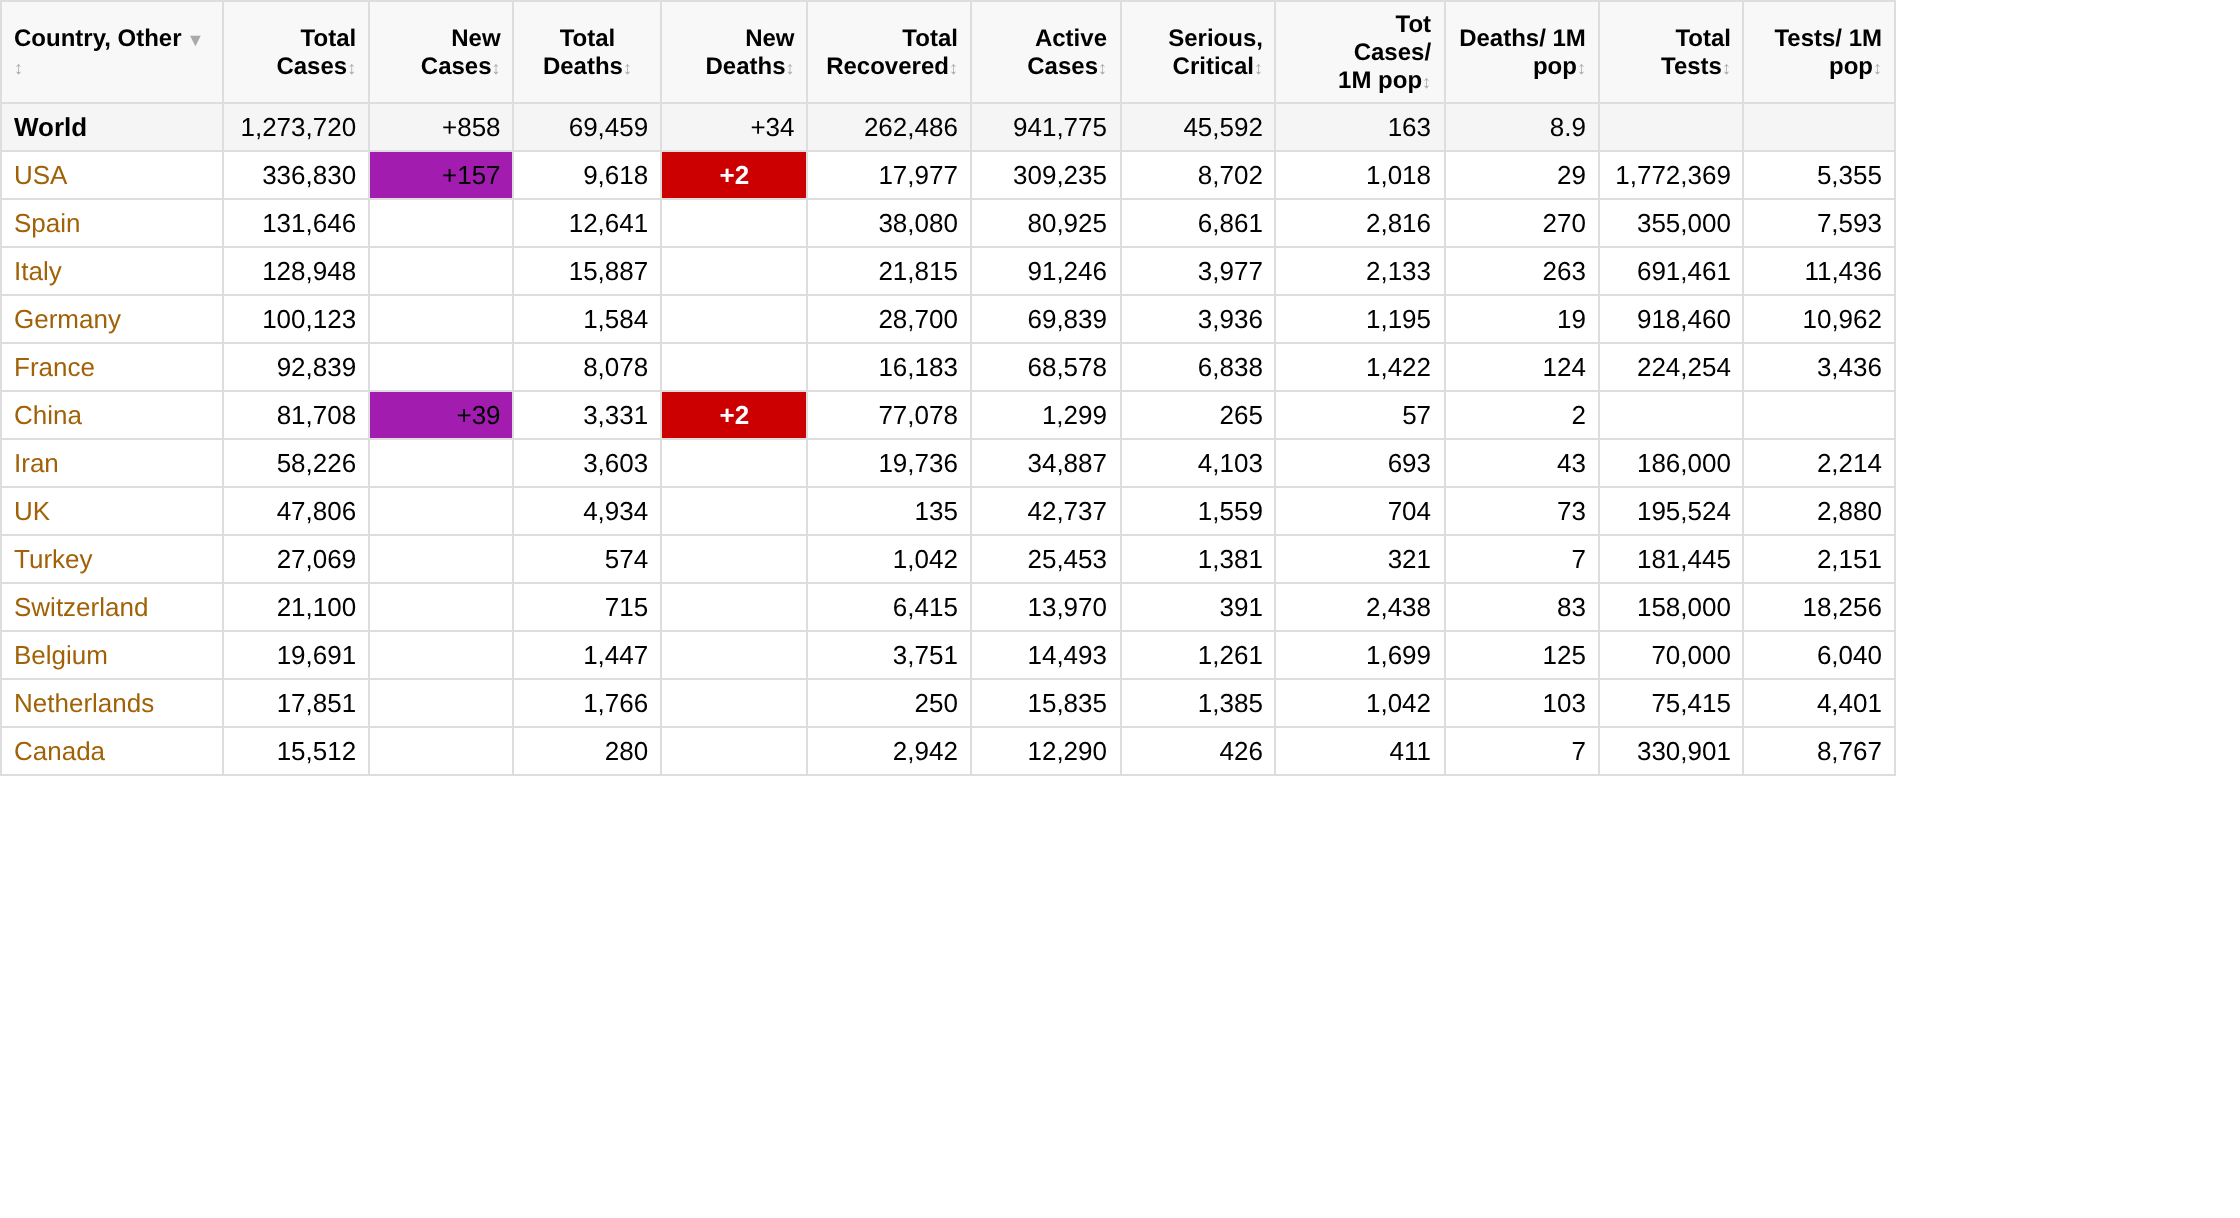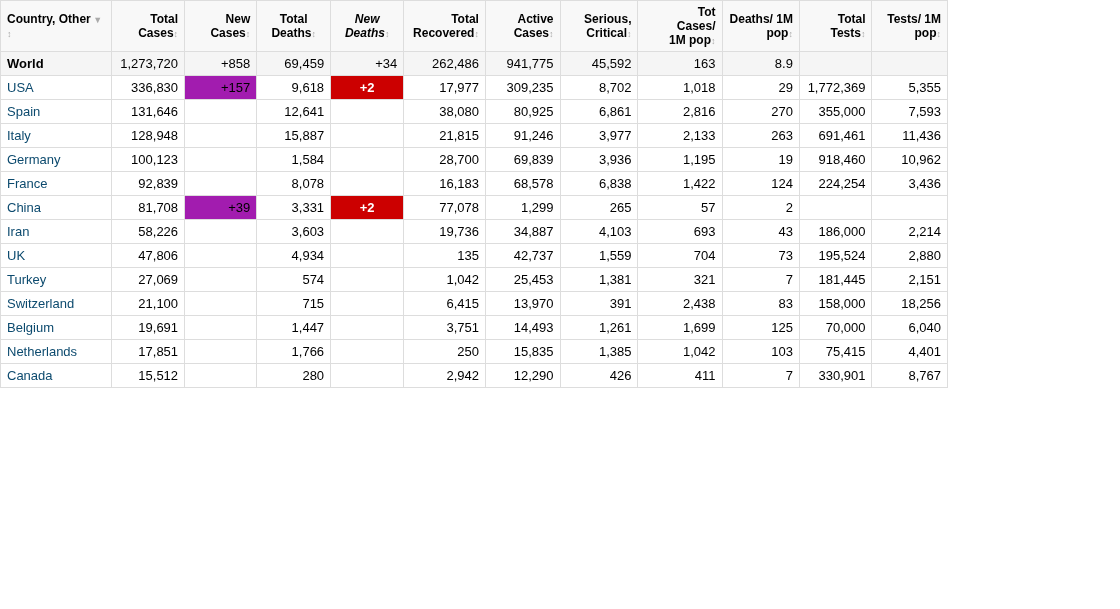--- a/index.html
+++ b/index.html
@@ -26,21 +26,21 @@
       cursor: pointer;
       position: relative;
     }
     td:first-child {
       text-align: left;
     }
     th:first-child {
       text-align: left;
     }
     a {
-      color: #0c4a6e;
+      color: #a16207;
       text-decoration: none;
     }
     tr.world-row td {
       background: #f5f5f5;
     }
     td.highlight-yellow {
       background: #a21caf;
     }
     td.highlight-red {
       background: #cc0000;
@@ -58,21 +58,21 @@
 </head>
 <body>
 
 <table id="covid-table">
   <thead id="table-header">
     <tr>
     <th style="min-width: 110px;"><span>Country, Other</span><span style="font-size: 9px; color: rgb(170, 170, 170);"> ▼</span><span class="sort-arrows"> ↕</span></th>
         <th style="min-width: 70px; text-align: right;"><span>Total Cases</span><span class="sort-arrows"> ↕</span></th>
         <th style="min-width: 70px; text-align: right;"><span>New Cases</span><span class="sort-arrows"> ↕</span></th>
         <th style="min-width: 70px; text-align: center;"><span>Total Deaths</span><span class="sort-arrows"> ↕</span></th>
-        <th style="min-width: 70px; text-align: center; font-style: italic;"><span>New Deaths</span><span class="sort-arrows"> ↕</span></th>
+        <th style="min-width: 70px; text-align: right;"><span>New Deaths</span><span class="sort-arrows"> ↕</span></th>
         <th style="min-width: 70px; text-align: right;"><span>Total Recovered</span><span class="sort-arrows"> ↕</span></th>
         <th style="min-width: 70px; text-align: right;"><span>Active Cases</span><span class="sort-arrows"> ↕</span></th>
         <th style="min-width: 70px; text-align: right;"><span>Serious, Critical</span><span class="sort-arrows"> ↕</span></th>
         <th style="min-width: 70px; text-align: right; padding-left: 22px;"><span>Tot Cases/ 1M pop</span><span class="sort-arrows"> ↕</span></th>
         <th style="min-width: 70px; text-align: right;"><span>Deaths/ 1M pop</span><span class="sort-arrows"> ↕</span></th>
         <th style="min-width: 70px; text-align: right;"><span>Total Tests</span><span class="sort-arrows"> ↕</span></th>
         <th style="min-width: 70px; text-align: right;"><span>Tests/ 1M pop</span><span class="sort-arrows"> ↕</span></th>
       </tr>
   </thead>
   <tbody id="table-body">

